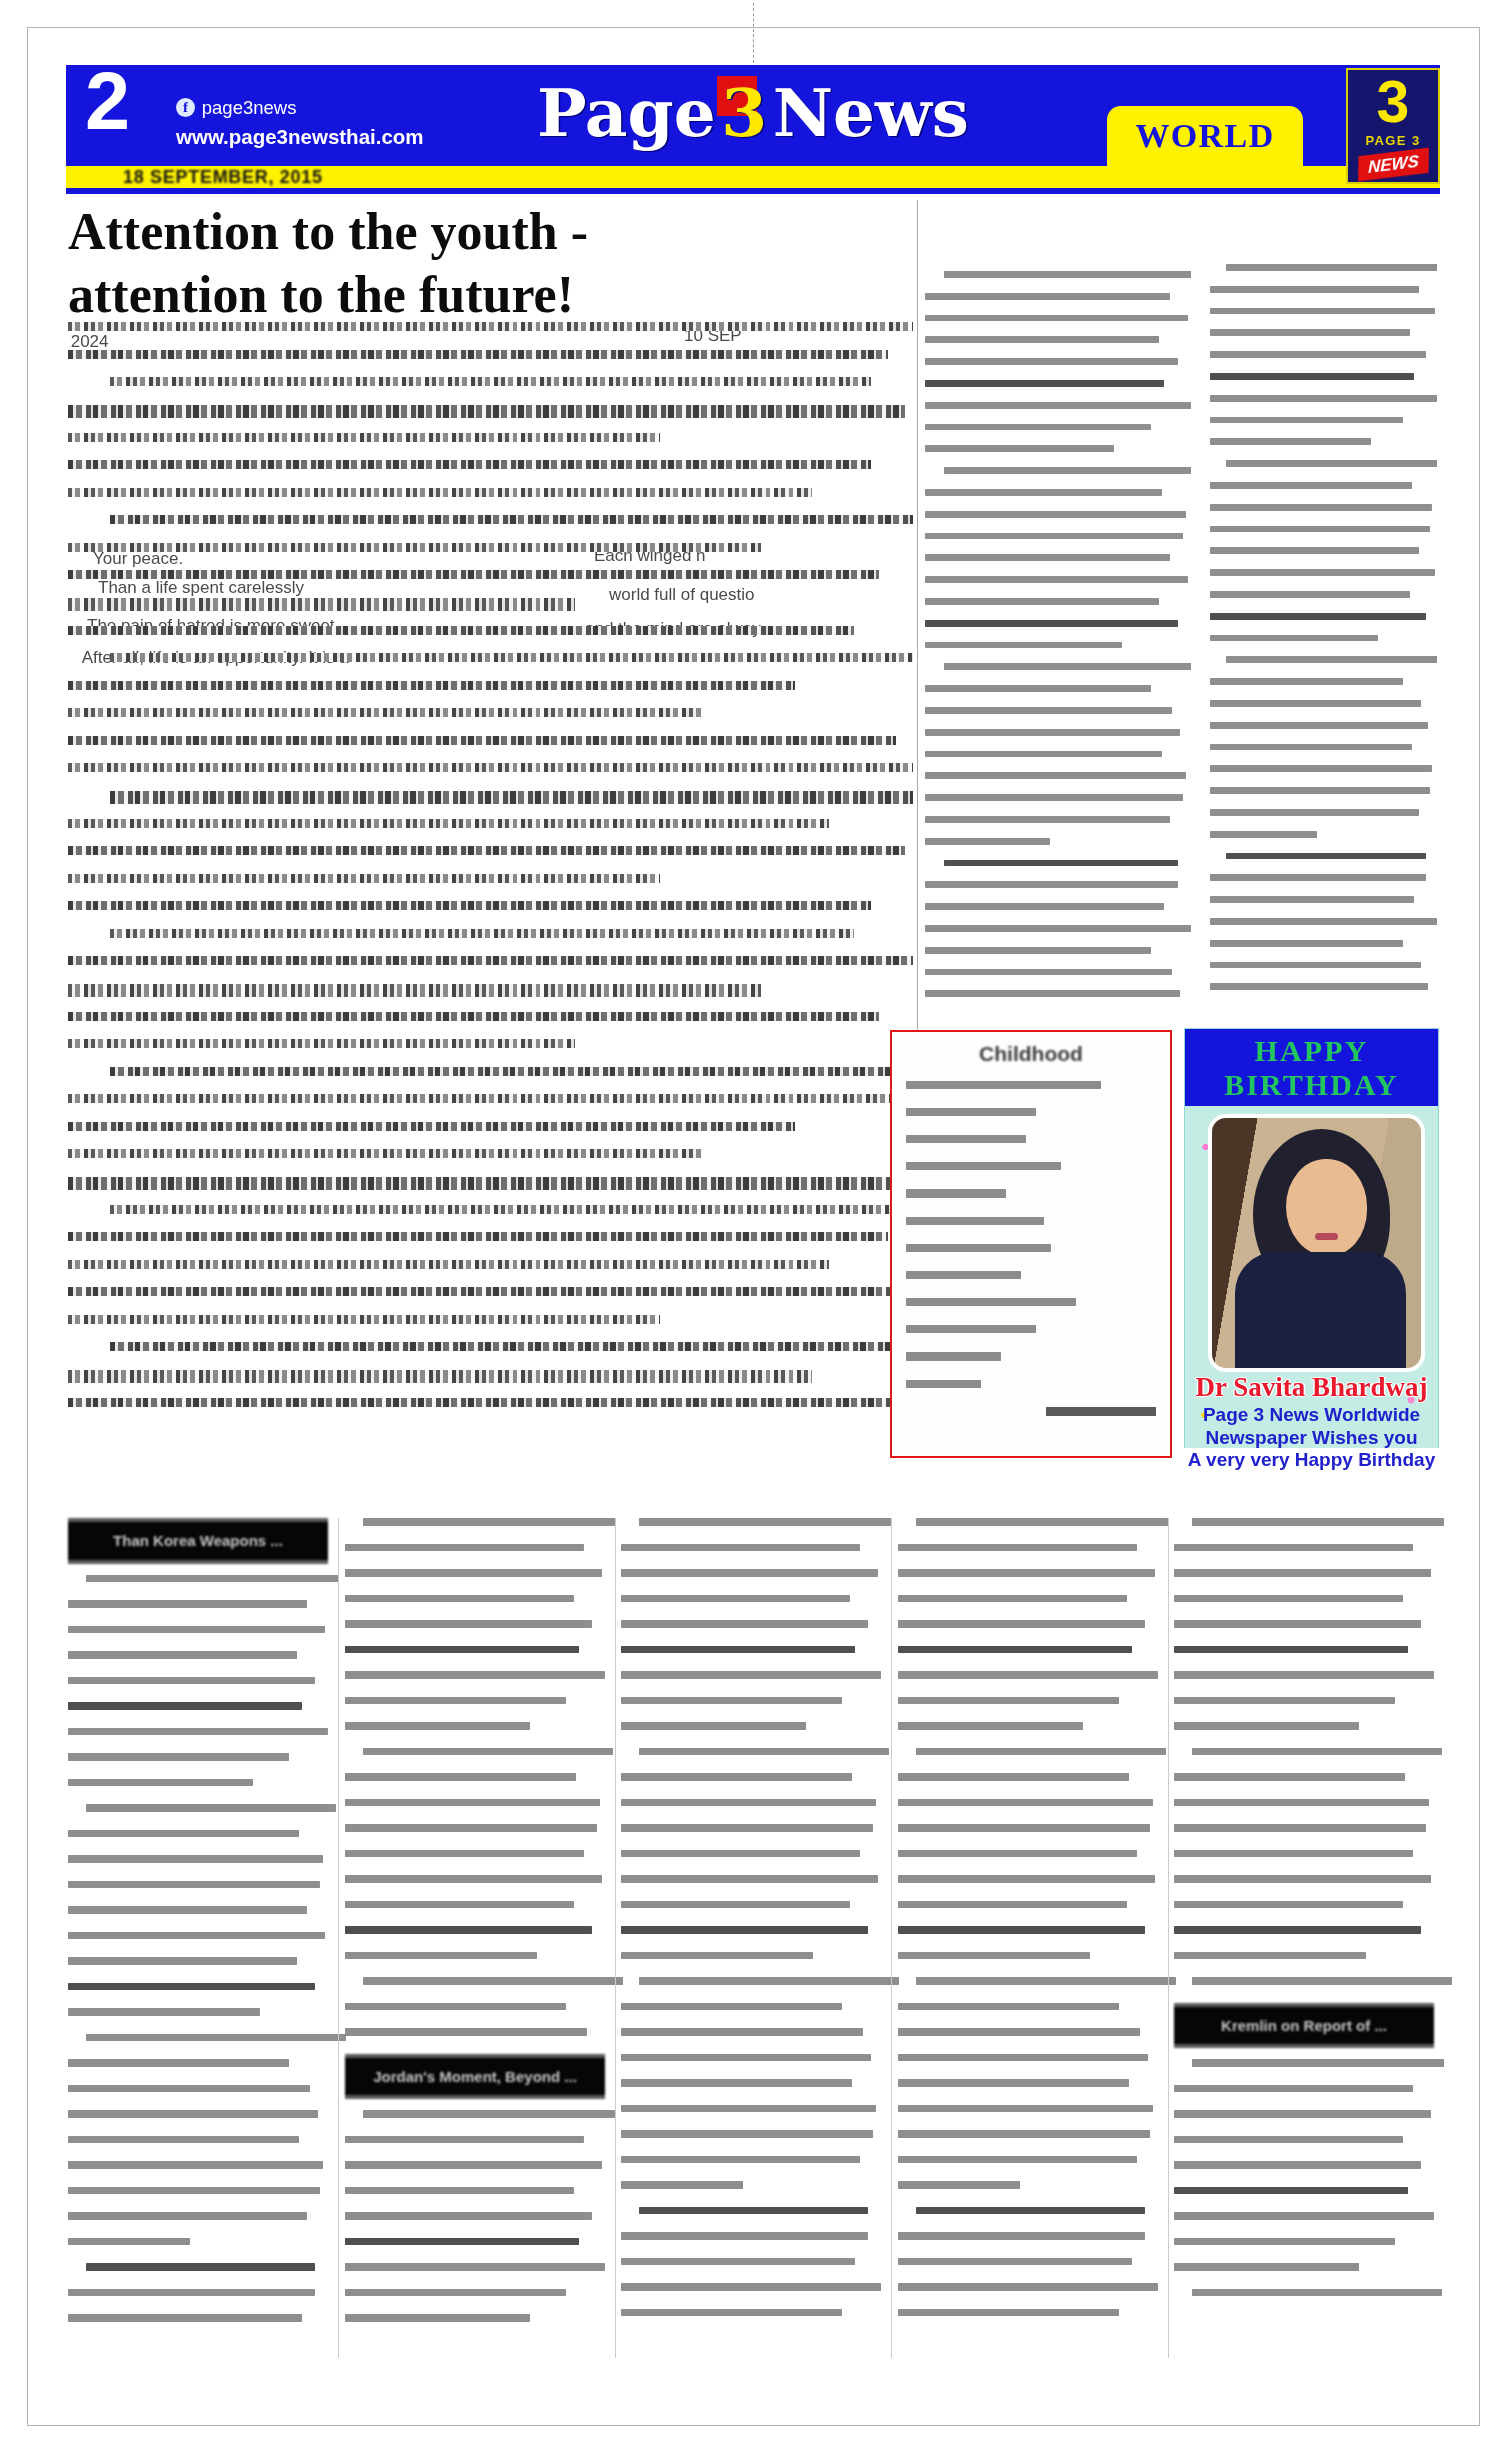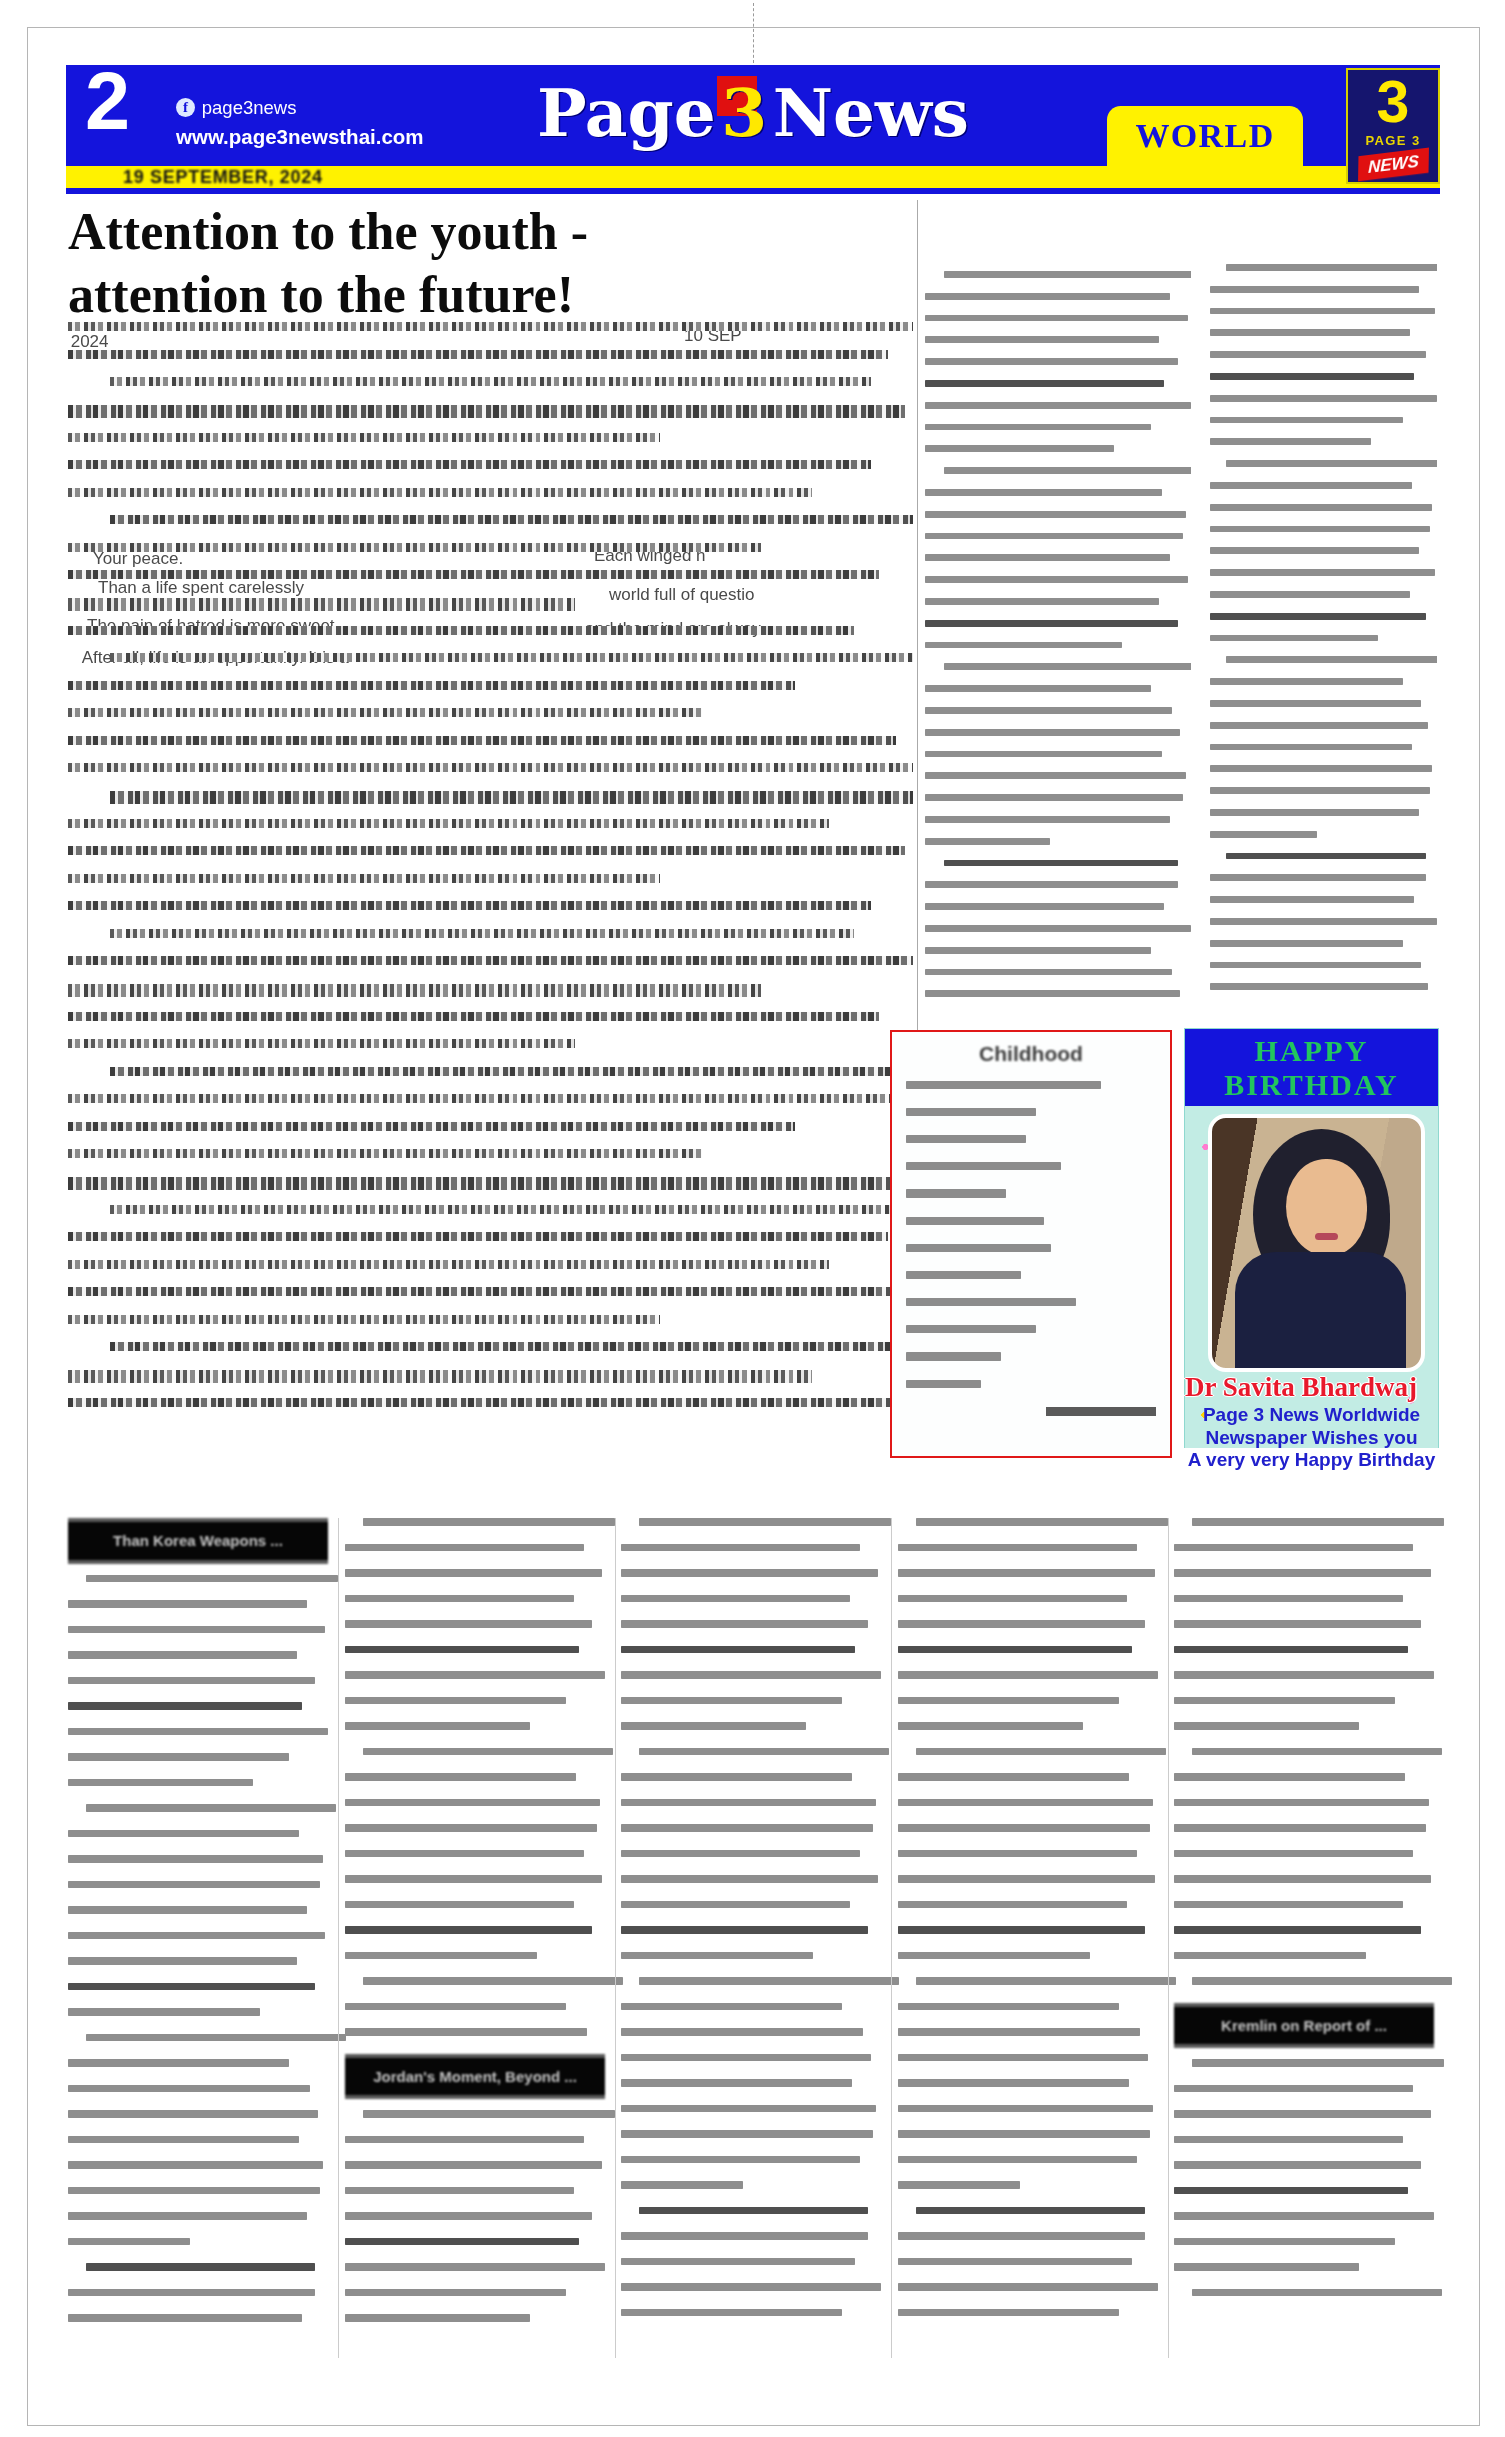--- a/index.html
+++ b/index.html
@@ -71,21 +71,21 @@
        radial-gradient(circle 4.1px at 233px 178px,#3fd0ff 55%,transparent 60%),
        radial-gradient(circle 6.2px at 226px 294px,#ff8ad0 55%,transparent 60%),
        radial-gradient(circle 4.8px at 19px 309px,#ffd400 55%,transparent 60%),
        #c2ece4;}
   .photo{position:absolute;left:22.6px;top:8.2px;width:209px;height:250px;border:4.1px solid #ffffff;border-radius:18px;
          background:linear-gradient(100deg,#4a3526 0 18%,#c9b392 18% 70%,#bfa98b 70% 100%);overflow:hidden;}
   .hair{position:absolute;left:41px;top:11px;width:137px;height:171px;border-radius:50% 50% 46% 50%;background:#20202e;}
   .face{position:absolute;left:74px;top:41px;width:81px;height:97px;border-radius:50% 50% 48% 52%;background:#e9bb90;}
   .lips{position:absolute;left:103px;top:115px;width:23px;height:6.8px;border-radius:5.5px;background:#b5485a;}
   .body-shape{position:absolute;left:23px;top:134px;width:171px;height:116px;border-radius:41px 41px 0 0;background:#1b2040;}
-  .bday-name{position:absolute;left:0;right:0;top:266px;
+  .bday-name{position:absolute;left:0;right:0;top:266px;text-align:center;
              font-family:"Liberation Serif",serif;font-weight:bold;font-size:27px;color:#e8192c;
              text-shadow:-1.4px 0 #fff,1.4px 0 #fff,0 -1.4px #fff,0 1.4px #fff;filter:blur(0.3px);}
   .bday-msg{position:absolute;left:0;right:0;top:298px;text-align:center;color:#2020cc;font-weight:bold;
             font-size:19px;line-height:22.6px;filter:blur(0.3px);}
 
   
   .contd{position:absolute;left:66px;top:1470px;width:1374px;height:38px;background:#1414dc;border-top:4.8px solid #000080;
          box-sizing:border-box;display:flex;align-items:center;justify-content:center;}
   .contd span{color:#ffffff;font-weight:bold;font-size:20px;filter:blur(0.3px);}
 
@@ -115,21 +115,21 @@
     <div class="world-pill">
       <span>WORLD</span>
     </div>
   </div>
   <div class="logo-box">
     <div class="logo-num">3</div>
     <div class="logo-page">PAGE 3</div>
     <div class="logo-ribbon">NEWS</div>
   </div>
   <div class="date-strip">
-    <div class="date-text">19 SEPTEMBER, 2024</div>
+    <div class="date-text">18 SEPTEMBER, 2015</div>
   </div>
   <div class="blue-rule"></div>
 
   <div class="headline-left">
     <div>Attention to the youth -</div>
     <div>attention to the future!</div>
   </div>
   <div class="section-divider"></div>
 
   <div class="messy" id="messy">

